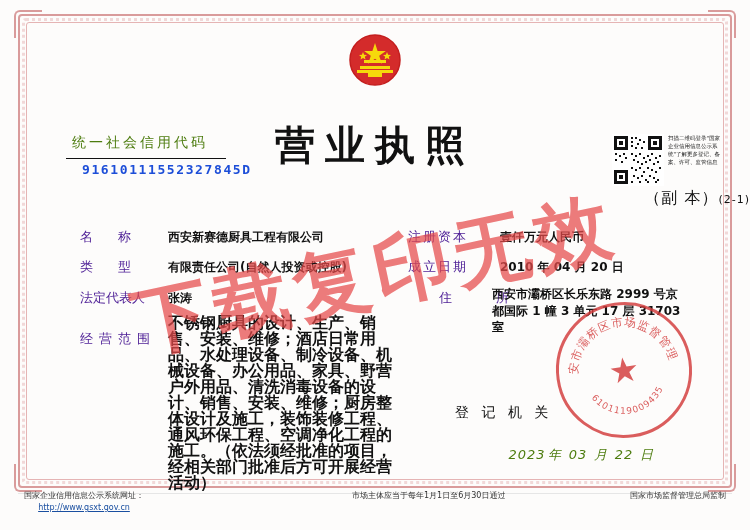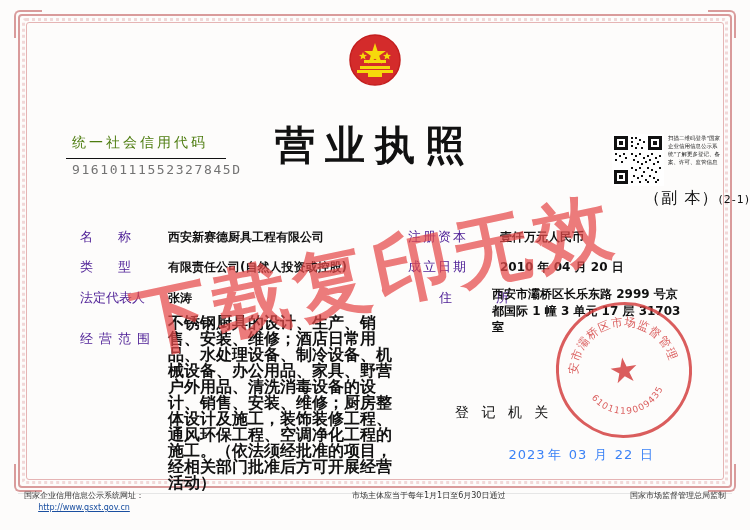--- a/index.html
+++ b/index.html
@@ -63,23 +63,24 @@
     text-align:right;font-size:16px;color:#111;letter-spacing:1px;padding-left:25px;
   }
   .subtitle .sub-num{font-size:11px;vertical-align:baseline;}
 
   
   .code-label{
     position:absolute;left:72px;top:134px;
     font-size:14px;letter-spacing:3px;color:#4d7c0f;
   }
   .code-value{
-    position:absolute;left:72px;top:162px;
-    font-size:13px;letter-spacing:1.6px;color:#737373;
+    position:absolute;left:82px;top:162px;
+    font-size:13px;letter-spacing:1.6px;color:#1d4ed8;
     font-family:"DejaVu Sans Mono","Liberation Mono",monospace;
+    font-weight:bold;
   }
   .code-rule{
     position:absolute;left:66px;top:158px;width:160px;height:1px;background:#111;
   }
 
   
   .qr{
     position:absolute;right:86px;top:134px;width:52px;height:52px;
     background:#fff;
   }
@@ -113,21 +114,21 @@
   .l-addr{left:408px;top:289px;margin-left:31px;}
   .v-addr{left:492px;top:286px;width:190px;line-height:16.5px;}
 
   .l-registrar{
     position:absolute;left:455px;top:404px;font-size:14px;letter-spacing:4px;color:#111;
   }
 
   
   .date-line{
     position:absolute;left:508px;top:446px;
-    font-size:13px;color:#3b82f6;letter-spacing:1px;
+    font-size:13px;color:#4d7c0f;letter-spacing:1px;font-style:italic;
   }
   .date-line span{display:inline-block;}
   .dl-y{width:38px;text-align:center;}
   .dl-m{width:28px;text-align:center;}
   .dl-d{width:28px;text-align:center;}
   .dl-u{padding:0 2px;}
 
   
   .stamp{
     position:absolute;right:58px;bottom:92px;width:130px;height:130px;

